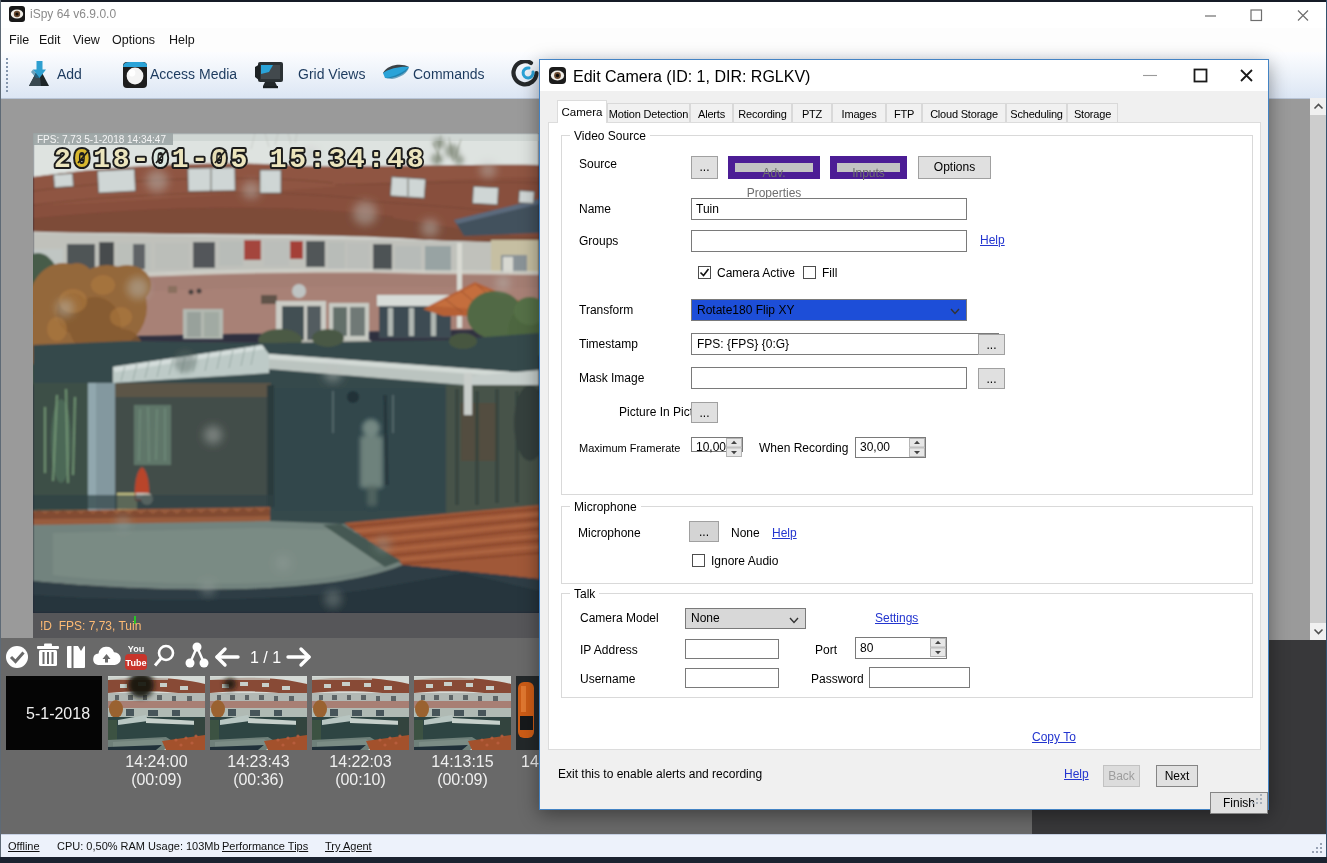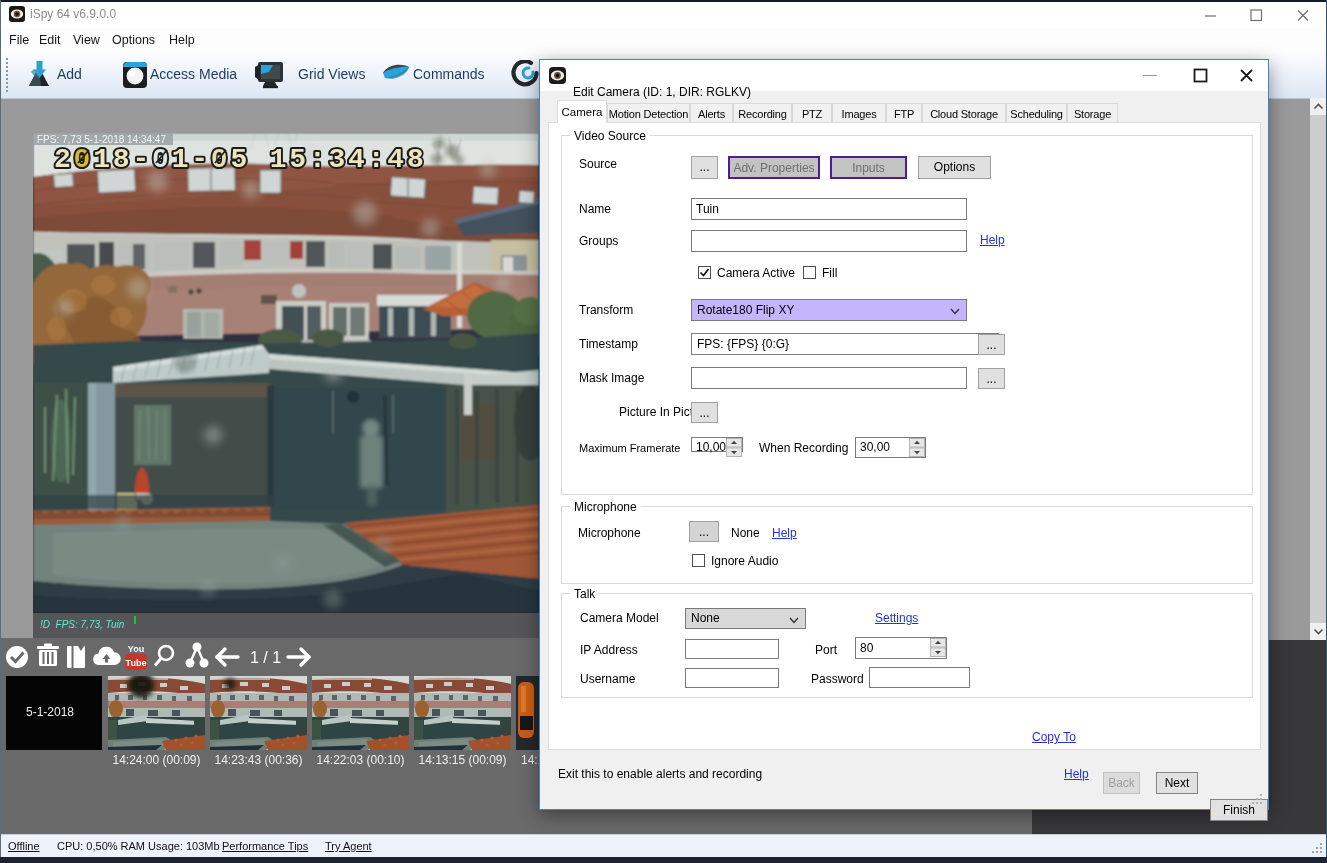--- a/index.html
+++ b/index.html
@@ -2,22 +2,22 @@
 <html><head>
 <meta charset="utf-8">
 <style>
   html,body{margin:0;padding:0;}
   body{width:1327px;height:863px;overflow:hidden;font-family:"Liberation Sans",sans-serif;}
   .ab{position:absolute;}
   #app{position:relative;width:1327px;height:863px;background:#9a9a9a;overflow:hidden;}
   .lnk{color:#2335cf;text-decoration:underline;}
   .tab{height:20px;background:#f1f1f1;border:1px solid #d9d9d9;border-bottom:none;box-sizing:border-box;text-align:center;padding-top:4px;white-space:nowrap;font-size:11px;letter-spacing:-0.2px;overflow:hidden;}
   .btn{background:#e0e0e0;border:1px solid #a0a0a0;box-sizing:border-box;text-align:center;line-height:20px;}
-  .btnd{background:#c3c3c3;border:2px solid #4c1d95;box-sizing:border-box;text-align:center;line-height:20px;color:#6e6e6e;}
-  .btnx{background:#e1e1e1;border:1px solid #858585;box-sizing:border-box;text-align:center;line-height:20px;margin-top:7px;}
+  .btnd{background:#c3c3c3;border:7px solid #4c1d95;box-sizing:border-box;text-align:center;line-height:20px;color:#6e6e6e;}
+  .btnx{background:#e1e1e1;border:1px solid #858585;box-sizing:border-box;text-align:center;line-height:20px;}
   .tb{background:#fff;border:1px solid #7a7a7a;box-sizing:border-box;}
   .cb{border:1px solid #7a7a7a;box-sizing:border-box;}
 </style>
 </head>
 <body>
 <div id="app">
 
   <div class="ab" style="left:0;top:0;width:1327px;height:2px;background:#151b26;z-index:50"></div>
   <div class="ab" style="left:0;top:0;width:1px;height:857px;background:#5e6a76;z-index:50"></div>
   <div class="ab" style="left:1326px;top:0;width:1px;height:857px;background:#33536e;z-index:50"></div>
@@ -394,21 +394,21 @@
             <line x1="45" y1="30" x2="56" y2="17"></line>
             <line x1="123" y1="30" x2="134" y2="17"></line>
             <line x1="182" y1="30" x2="193" y2="17"></line>
           </g>
     </g>
   </svg>
   </div>
 
   <div class="ab" style="left:33px;top:613px;width:506px;height:25px;background:#565659;">
     <div class="ab" style="left:101px;top:3px;width:2px;height:8px;background:#27c427;"></div>
-    <div class="ab" style="left:7px;top:6px;font-size:10px;color:#5eead4;font-style:italic;">!D&nbsp; FPS: 7,73, Tuin</div>
+    <div class="ab" style="left:7px;top:6px;font-size:12px;color:#fdba74;">!D&nbsp; FPS: 7,73, Tuin</div>
   </div>
 
   <div class="ab" style="left:0;top:638px;width:1032px;height:196px;background:#696969;"></div>
   <div class="ab" style="left:1032px;top:640px;width:295px;height:194px;background:#38383a;"></div>
   <div id="mediaicons" class="ab" style="left:0;top:638px;width:539px;height:40px;">
     <svg width="539" height="40" viewBox="0 0 539 40">
 
       <circle cx="17" cy="19" r="11" fill="#ffffff"></circle>
       <path d="M11 19 L15.5 23.5 L23.5 14.5" stroke="#696969" stroke-width="3" fill="none"></path>
 
@@ -450,21 +450,21 @@
         <line x1="217" y1="19" x2="238" y2="19"></line>
           <polyline points="225,11 217,19 225,27"></polyline>
       </g>
       <text x="250" y="25" font-size="16" fill="#ffffff" font-family="Liberation Sans,sans-serif">1 / 1</text>
       <g stroke="#ffffff" stroke-width="3.4" fill="none" stroke-linecap="round" stroke-linejoin="round">
         <line x1="288" y1="19" x2="309" y2="19"></line>
           <polyline points="301,11 309,19 301,27"></polyline>
       </g>
     </svg>
   </div>
-  <div id="thumbs" class="ab" style="left:0;top:676px;width:620px;height:92px;font-size:12px;color:#efefef;">
+  <div id="thumbs" class="ab" style="left:0;top:676px;width:620px;height:92px;font-size:16px;color:#efefef;">
     <svg width="0" height="0">
         <defs>
           <filter id="tbl" x="-50%" y="-50%" width="200%" height="200%">
             <feGaussianBlur stdDeviation="2.5"></feGaussianBlur>
           </filter>
         </defs>
       </svg>
     <div class="ab" style="left:6px;top:0;width:96px;height:74px;background:#050505;"></div>
     <div class="ab" style="left:26px;top:29px;">5-1-2018</div>
     <svg class="ab" style="left:108px;top:0;filter:blur(0.5px)" width="97" height="74" viewBox="0 0 97 74">
@@ -691,21 +691,21 @@
 
   <div id="dialog" class="ab" style="left:539px;top:59px;width:730px;height:751px;background:#f0f0f0;border:1px solid #4383c4;box-sizing:border-box;box-shadow:0 5px 18px rgba(0,0,0,0.4);font-size:12px;color:#000;">
 
     <div class="ab" style="left:0;top:0;width:728px;height:31px;background:#ffffff;">
       <svg class="ab" style="left:9px;top:7px" width="17" height="17" viewBox="0 0 17 17">
         <rect x="0" y="0" width="17" height="17" rx="4" fill="#1b1b1b"></rect>
         <ellipse cx="8.5" cy="8.5" rx="6.6" ry="5" fill="#f0ede7"></ellipse>
         <circle cx="8.5" cy="8.5" r="3.4" fill="#6b4a2f"></circle>
         <circle cx="8.5" cy="8.5" r="1.7" fill="#0c0a08"></circle>
       </svg>
-      <div class="ab" style="left:33px;top:25px;font-size:12px;">Edit Camera (ID: 1, DIR: RGLKV)</div>
+      <div class="ab" style="left:33px;top:8px;font-size:16px;">Edit Camera (ID: 1, DIR: RGLKV)</div>
       <svg class="ab" style="left:595px;top:0" width="133" height="31" viewBox="0 0 133 31">
         <g stroke="#1a1a1a" fill="none">
           <path d="M8 15.5 H22" stroke-width="1.1" stroke="#9a9a9a"></path>
           <rect x="59.5" y="9.5" width="12" height="12" stroke-width="1.8"></rect>
           <path d="M106 10 L117 21 M117 10 L106 21" stroke-width="1.8"></path>
         </g>
       </svg>
     </div>
 
     <div class="ab" id="tabs" style="left:0;top:40px;width:728px;height:22px;">
@@ -738,21 +738,21 @@
     <svg class="ab" style="left:158px;top:206px" width="13" height="13">
       <rect x="0.5" y="0.5" width="12" height="12" fill="#fff" stroke="#4d4d4d"></rect>
       <path d="M2.5 6.5 L5.5 9.5 L10.5 3" stroke="#111" stroke-width="1.6" fill="none"></path>
     </svg>
     <div class="ab" style="left:177px;top:206px;">Camera Active</div>
     <svg class="ab" style="left:263px;top:206px" width="13" height="13">
       <rect x="0.5" y="0.5" width="12" height="12" fill="#fff" stroke="#4d4d4d"></rect>
     </svg>
     <div class="ab" style="left:282px;top:206px;">Fill</div>
     <div class="ab" style="left:39px;top:243px;">Transform</div>
-    <div class="ab cb" style="left:151px;top:239px;width:276px;height:22px;background:#c4b5fd;"><span style="padding-left:5px;line-height:20px;">Rotate180 Flip XY</span><svg class="ab" style="right:6px;top:8px" width="10" height="7">
+    <div class="ab cb" style="left:151px;top:239px;width:276px;height:22px;background:#1d4ed8;"><span style="padding-left:5px;line-height:20px;">Rotate180 Flip XY</span><svg class="ab" style="right:6px;top:8px" width="10" height="7">
         <path d="M1 1 L5 5.5 L9 1" stroke="#333" stroke-width="1.4" fill="none"></path>
       </svg></div>
     <div class="ab" style="left:39px;top:277px;">Timestamp</div>
     <div class="ab cb" style="left:151px;top:273px;width:308px;height:22px;background:#fff;"><span style="padding-left:5px;line-height:20px;">FPS: {FPS} {0:G}</span><svg class="ab" style="right:6px;top:8px" width="10" height="7">
         <path d="M1 1 L5 5.5 L9 1" stroke="#333" stroke-width="1.4" fill="none"></path>
       </svg></div>
     <div class="ab btn" style="left:438px;top:274px;width:27px;height:21px;">...</div>
     <div class="ab" style="left:39px;top:311px;">Mask Image</div>
     <div class="ab tb" style="left:151px;top:307px;width:276px;height:22px;"></div>
     <div class="ab btn" style="left:438px;top:308px;width:27px;height:21px;">...</div>

